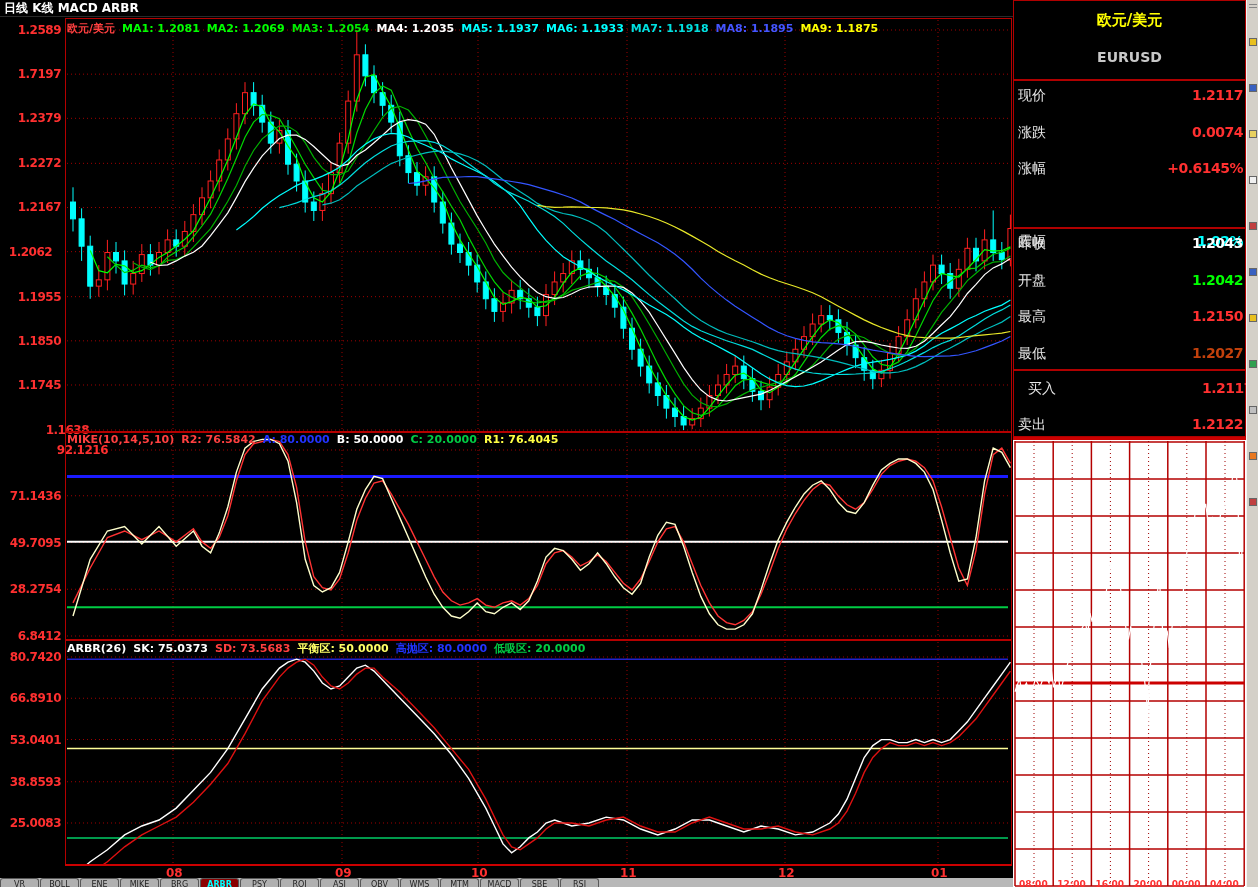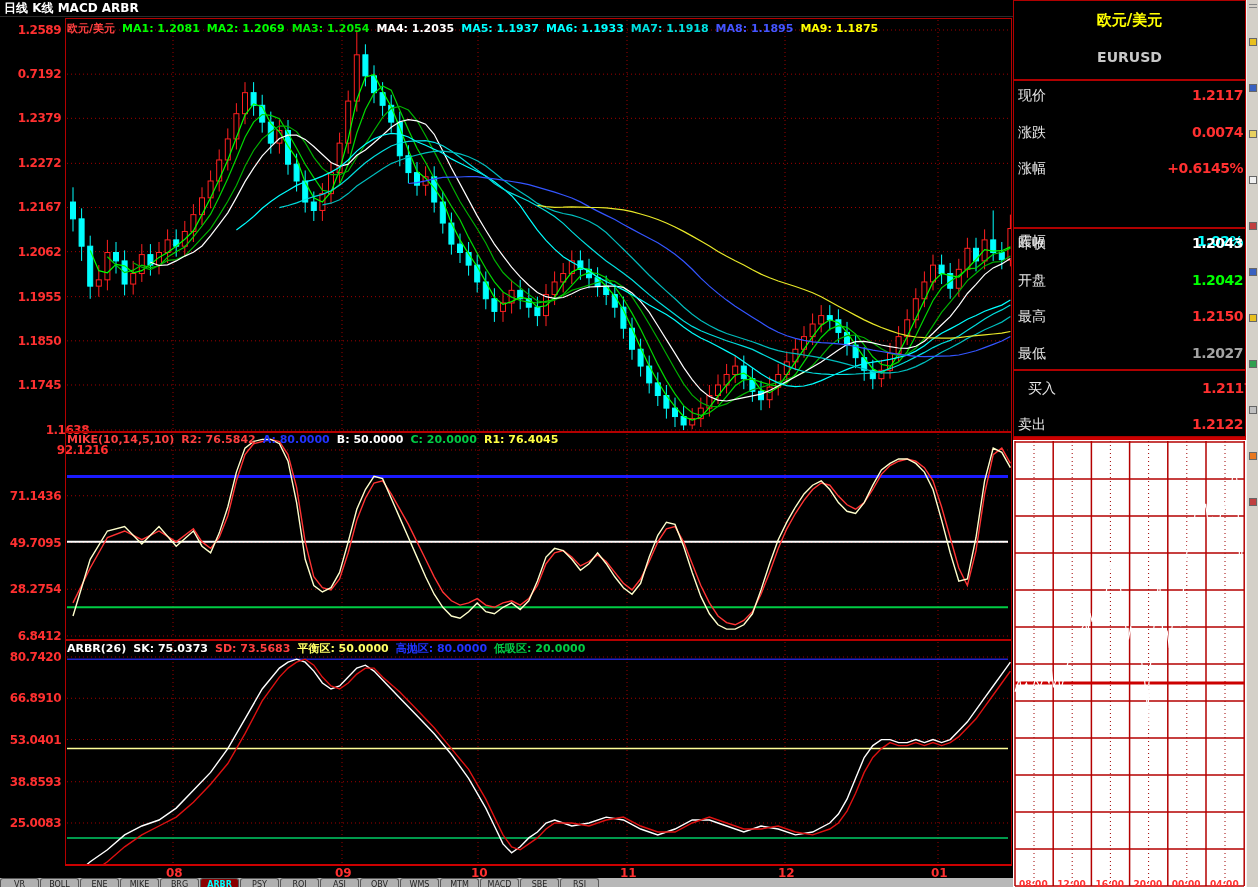--- a/index.html
+++ b/index.html
@@ -36,25 +36,25 @@
   .tab.active{background:#8b0000;color:#00ffff;font-weight:bold;}
 </style>
 </head>
 <body>
 
 <div id="app">
   <div class="titlebar">日线 K线 MACD ARBR</div>
 
   <div id="left-axis">
       <div class="tick" style="top: 23px;">1.2589</div>
-      <div class="tick" style="top: 67.164px;">0.7192</div>
+      <div class="tick" style="top: 67.164px;">1.7197</div>
       <div class="tick" style="top: 111.328px;">1.2379</div>
       <div class="tick" style="top: 156.333px;">1.2272</div>
       <div class="tick" style="top: 200.497px;">1.2167</div>
-      <div class="tick" style="top: 244.661px;">1.2062</div>
+      <div class="tick" style="top: 244.661px; text-align: center;">1.2062</div>
       <div class="tick" style="top: 289.667px;">1.1955</div>
       <div class="tick" style="top: 333.831px;">1.1850</div>
       <div class="tick" style="top: 377.995px;">1.1745</div>
       <div class="tick" style="top: 423px; padding-left: 28px;">1.1638</div>
       <div class="tick" style="top: 443px; padding-left: 47px;">92.1216</div>
       <div class="tick" style="top: 488.755px;">71.1436</div>
       <div class="tick" style="top: 535.505px;">49.7095</div>
       <div class="tick" style="top: 582.255px;">28.2754</div>
       <div class="tick" style="top: 629.005px;">6.8412</div>
       <div class="tick" style="top: 650px;">80.7420</div>
@@ -401,21 +401,21 @@
         <div class="q-row" style="top: 270.5px;">
           <span class="q-label">开盘</span>
           <span class="q-value" style="color: rgb(0, 255, 0);">1.2042</span>
         </div>
         <div class="q-row" style="top: 307px;">
           <span class="q-label">最高</span>
           <span class="q-value" style="color: rgb(255, 48, 48);">1.2150</span>
         </div>
         <div class="q-row" style="top: 343.5px;">
           <span class="q-label">最低</span>
-          <span class="q-value" style="color: #a3a3a3;">1.2027</span>
+          <span class="q-value" style="color: #c2410c;">1.2027</span>
         </div>
         <div class="q-row" style="top: 379px; margin-left: 10px;">
           <span class="q-label">买入</span>
           <span class="q-value" style="color: rgb(255, 48, 48);">1.2117</span>
         </div>
         <div class="q-row" style="top: 415px;">
           <span class="q-label">卖出</span>
           <span class="q-value" style="color: rgb(255, 48, 48);">1.2122</span>
         </div>
         <div class="qp-div" style="top: 78px;"></div>

